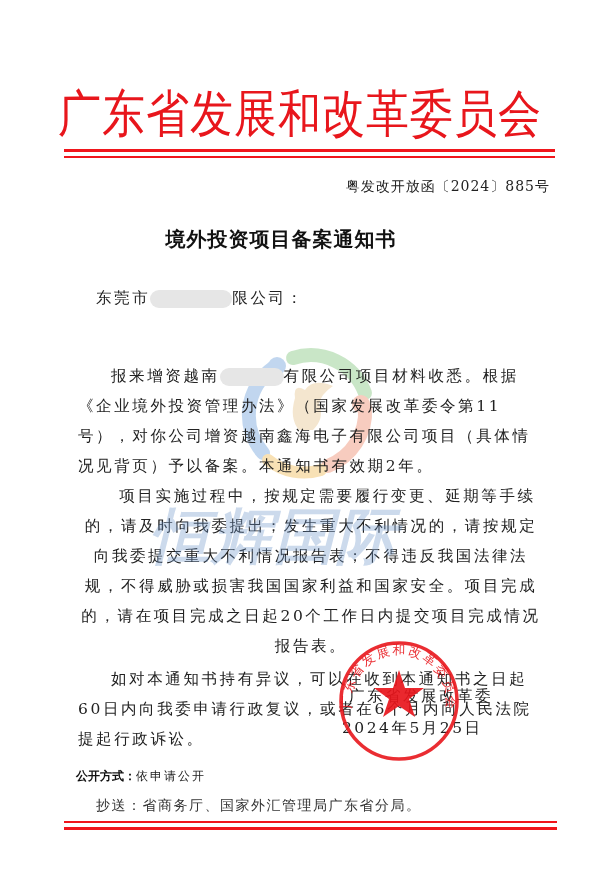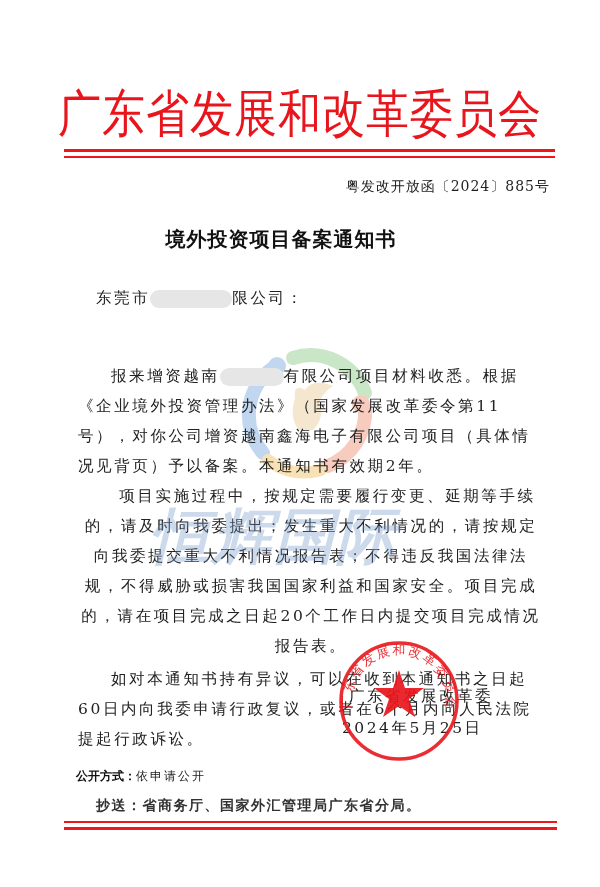--- a/index.html
+++ b/index.html
@@ -22,21 +22,21 @@
     .redact { display: inline-block; background: #e6e6e6; border-radius: 10px; height: 18px; vertical-align: middle; }
     .wm-text {
       left: 150px; top: 497px; font-size: 60px; font-weight: bold; font-style: italic; color: rgba(110,150,200,0.35);
       font-family: Liberation Mono, monospace; letter-spacing: 2px;
     }
     .wm-logo { left: 233px; top: 338px; width: 150px; height: 150px; opacity: 0.55; }
     .stamp { left: 338px; top: 640px; width: 122px; height: 122px; }
     .sign { font-size: 15.5px; letter-spacing: 2.5px; color: #222; }
     .disclose { left: 76px; top: 768px; font-size: 12px; text-align: right; }
     .disclose .k { font-family: "DejaVu Sans", sans-serif; font-weight: bold; color: #111; }
-    .cc { left: 96px; top: 797px; font-size: 14px; letter-spacing: 1.5px; color: #333; font-weight: bold; }
+    .cc { left: 96px; top: 797px; font-size: 14px; letter-spacing: 1.5px; color: #333; }
   </style>
 </head>
 <body>
 
 <div class="abs masthead">广东省发展和改革委员会</div>
 <div class="abs redline" style="left:64px;top:149px;width:491px;height:3px;"></div>
 <div class="abs redline" style="left:64px;top:156px;width:491px;height:2px;"></div>
 
 <div class="abs docno">粤发改开放函〔2024〕885号</div>
 <div class="abs title">境外投资项目备案通知书</div>

